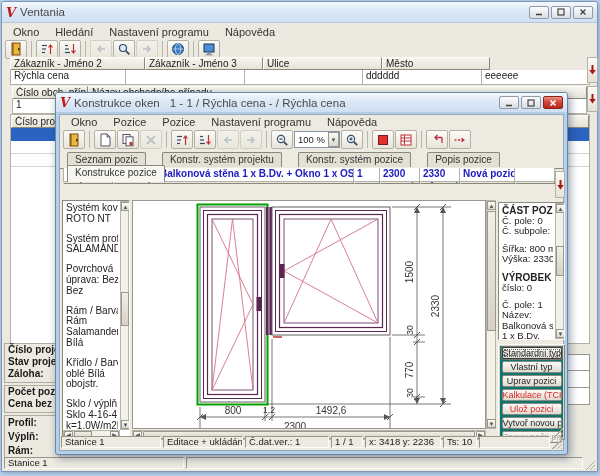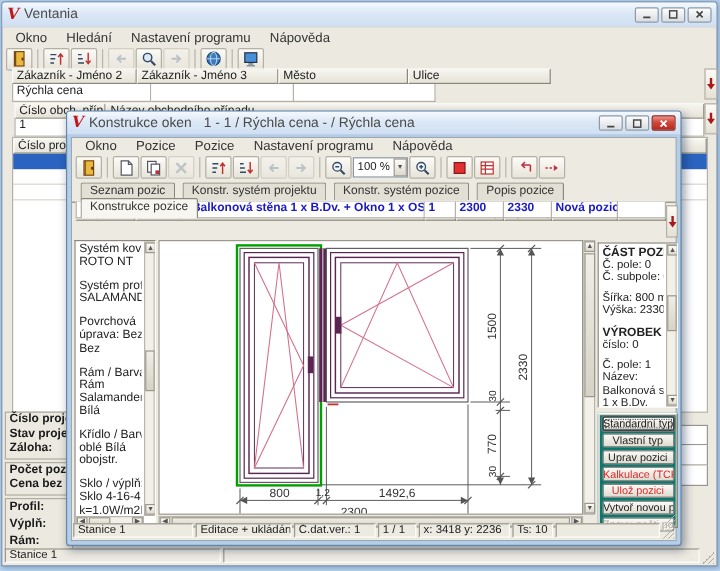--- a/index.html
+++ b/index.html
@@ -43,21 +43,21 @@
   .red-arrow-btn{border:1px solid #b3b0a5;background:linear-gradient(#fcfbf7,#e4e1d6);
                  display:flex;align-items:center;justify-content:center}
 
   
   .child-win{position:absolute;left:55px;top:92px;width:513px;height:363px;z-index:10;
              background:#b4cfe9;border:1px solid #6886a6;border-radius:3px;
              box-shadow:2px 3px 8px rgba(20,40,70,.45)}
   .child-client{position:absolute;left:3px;right:3px;top:21px;bottom:3px;background:#eceae1;border:1px solid #98a8b8}
 
   .tab{display:inline-block;padding:1px 7px 2px 7px;font-size:10px;border:1px solid #8a887c;border-bottom:none;
-       border-radius:2px 2px 0 0;background:#e2dfd4;color:#333;margin-right:3px;position:relative;top:2px;height:15px}
+       border-radius:2px 2px 0 0;background:#e2dfd4;color:#333;margin-right:13px;position:relative;top:2px;height:15px}
   .tab.active{background:#f7f6f0;top:0;height:17px;font-weight:normal;z-index:2}
 
   .sunken{border:1px solid;border-color:#8a887c #fbfaf6 #fbfaf6 #8a887c;background:#fff}
   .pline{font-size:10px;line-height:10.8px;white-space:nowrap}
   .pgap{height:9px}
   .iline{font-size:9.5px;line-height:10.4px;white-space:nowrap}
   .ihead{font-size:10px;font-weight:bold;line-height:11px;white-space:nowrap}
 
   
   .sbtrack{background:#f2f0e8;border:1px solid #b8b5aa}
@@ -187,29 +187,31 @@
       <span class="tb">
           <svg width="14" height="14">
             <rect x="2" y="2" width="10" height="8" fill="#4a90d8" stroke="#223344"></rect>
             <rect x="5" y="10.5" width="4" height="1.6" fill="#8a94a0"></rect>
             <line x1="3.5" y1="12.8" x2="10.5" y2="12.8" stroke="#8a94a0" stroke-width="1.2"></line>
           </svg>
         </span>
     </div>
 
     <div class="abs trow" style="left:8px;top:55px">
-      <div class="hcell" style="width:104px">Zákazník - Jméno 2</div>
+      <div class="hcell" style="width:135px">Zákazník - Jméno 2</div>
       <div class="hcell" style="width:118px">Zákazník - Jméno 3</div>
+      <div class="hcell" style="width:119px">Ulice</div>
       <div class="hcell" style="width:108px">Město</div>
-      <div class="hcell" style="width:119px">Ulice</div>
     </div>
     <div class="abs trow" style="left:8px;top:68px">
       <div class="dcell" style="width:116px;border-left:1px solid #b4b1a6">Rýchla cena</div>
       <div class="dcell" style="width:119px"></div>
       <div class="dcell" style="width:118px"></div>
+      <div class="dcell" style="width:119px">dddddd</div>
+      <div class="dcell" style="width:108px">eeeeee</div>
     </div>
     <div class="abs red-arrow-btn" style="left:585px;top:55px;width:11px;height:26px">
       <svg width="9" height="12">
           <path d="M4.5 1 V7" stroke="#a81818" stroke-width="2"></path>
           <path d="M1.2 6 L4.5 10.5 L7.8 6 Z" fill="#a81818"></path>
         </svg>
     </div>
 
     <div class="abs trow" style="left:10px;top:84px">
       <div class="hcell" style="width:76px">Číslo obch. příp.</div>
@@ -596,21 +598,21 @@
           <button class="cbtn redtxt">Ulož pozici</button>
           <button class="cbtn">Vytvoř novou poz.</button>
           <button class="cbtn dis">Znovu načti poz.</button>
           <div class="grip abs" style="right:1px;bottom:1px"></div>
         </div>
       </div>
 
       <div class="abs" style="left:1px;right:1px;bottom:1px;height:13px;display:flex;gap:2px">
         <div class="statusseg" style="width:100px">Stanice 1</div>
         <div class="statusseg" style="width:80px">Editace + ukládání</div>
-        <div class="statusseg" style="width:68px">Č.dat.ver.: 1</div>
+        <div class="statusseg" style="width:84px">Č.dat.ver.: 1</div>
         <div class="statusseg" style="width:32px">1 / 1</div>
         <div class="statusseg" style="width:76px">x: 3418 y: 2236</div>
         <div class="statusseg" style="width:34px">Ts: 10</div>
         <div class="statusseg" style="flex:1"></div>
         <div class="grip" style="align-self:flex-end"></div>
       </div>
     </div>
   </div>
 </div>
 

